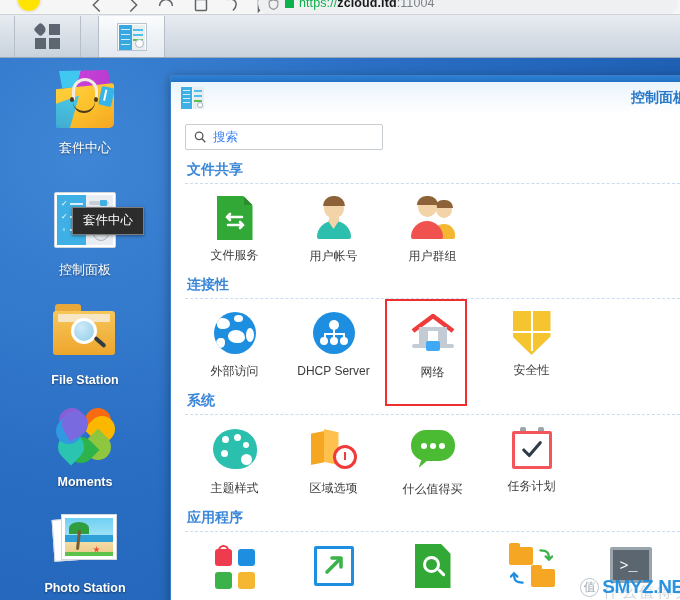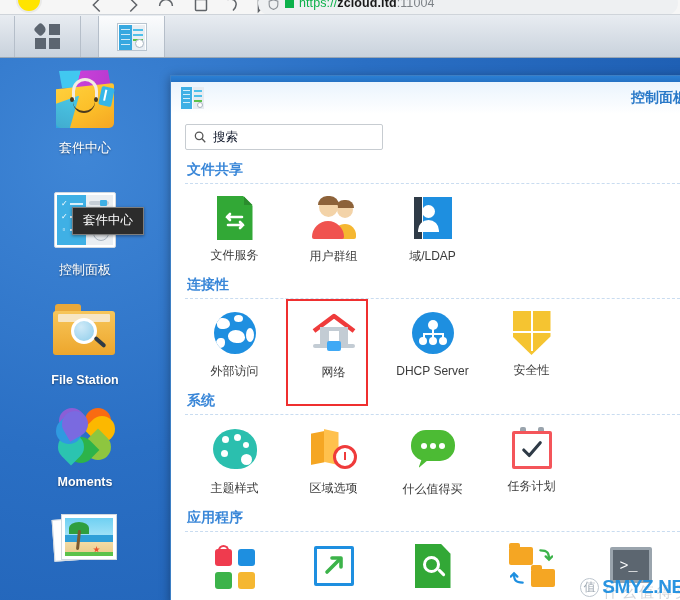--- a/index.html
+++ b/index.html
@@ -226,21 +226,21 @@
 
   .cp-body { padding: 9px 14px 0 14px; background:#fff; height: 491px; position: relative; }
 
   .searchbox {
     width: 198px; height: 26px;
     border: 1px solid #c7ccd1; border-radius: 2px;
     background: #fff;
     display: flex; align-items: center; gap: 6px; padding: 0 7px;
   }
   .search-ico { width: 14px; height: 14px; color: #555; flex: 0 0 auto; }
-  .search-ph { font-size: 12.5px; color: #0f172a; }
+  .search-ph { font-size: 12.5px; color: #3b82f6; }
 
   .section-title {
     font-size: 14px; color: #3a87d8; margin: 11px 0 0 2px;
     font-weight: bold;
   }
   .divider {
     margin-top: 4px;
     border-top: 1px dashed #c9dcf0;
     height: 0;
   }
@@ -615,20 +615,21 @@
           <span class="front">
             <span class="pic">
               <span class="palm-t"></span>
                 <span class="palm-s"></span>
               <span class="star"></span>
                 <span class="grass"></span>
             </span>
           </span>
         </div>
       </div>
+      <div class="desk-label">Photo Station</div>
     </div>
 
   </div>
 
   <div class="tooltip">套件中心</div>
 </div>
 
 <div class="cpwin">
   <div class="cp-titlebar"></div>
 
@@ -676,98 +677,99 @@
               <svg viewBox="0 0 24 24" fill="none" stroke="#fff" stroke-width="2.6" stroke-linecap="round">
                 <path d="M4 8 H19 M7 5 L4 8 L7 11"></path>
                   <path d="M20 16 H5 M17 13 L20 16 L17 19"></path>
               </svg>
             </span>
           </div>
         </div>
         <div class="cap">文件服务</div>
       </div>
 
+      <div class="cell">
+        <div class="ico">
+          <div class="ic-user" style="margin:2px auto 0;">
+            <span class="head"></span>
+              <span class="hair"></span>
+              <span class="neck"></span>
+            <span class="body"></span>
+              <span class="vee"></span>
+          </div>
+        </div>
+        <div class="cap">用户帐号</div>
+      </div>
 
       <div class="cell">
         <div class="ico">
           <div class="ic-group" style="margin:2px auto 0;">
             <span class="h2"></span>
               <span class="hh2"></span>
               <span class="b2"></span>
             <span class="h1"></span>
               <span class="hh1"></span>
               <span class="b1"></span>
           </div>
         </div>
         <div class="cap">用户群组</div>
       </div>
 
-      <div class="cell">
-        <div class="ico">
-          <div class="ic-ldap" style="margin:2px auto 0;">
-            <span class="spine"></span>
-              <span class="card"></span>
-            <span class="ph"></span>
-              <span class="pb"></span>
-          </div>
-        </div>
-        <div class="cap">域/LDAP</div>
-      </div>
 
     </div>
 
     <div class="section-title">连接性</div>
     <div class="divider"></div>
     <div class="grid">
 
 
       <div class="cell">
         <div class="ico">
           <div class="ic-globe" style="margin:2px auto 0;">
             <i class="c1"></i>
               <i class="c2"></i>
               <i class="c3"></i>
               <i class="c4"></i>
               <i class="c5"></i>
           </div>
         </div>
         <div class="cap">外部访问</div>
+      </div>
+
+      <div class="cell">
+        <div class="ico">
+          <div class="ic-dhcp" style="margin:2px auto 0;">
+            <span class="lnk l1"></span>
+              <span class="lnk l2"></span>
+              <span class="lnk l3"></span>
+              <span class="lnk l4"></span>
+            <span class="n top"></span>
+              <span class="n bl"></span>
+              <span class="n bm"></span>
+              <span class="n br"></span>
+          </div>
+        </div>
+        <div class="cap">DHCP Server</div>
       </div>
 
       <div class="cell highlight">
         <div class="ico">
           <div class="ic-net" style="margin:3px auto 0;">
             <span class="roof">
               <svg viewBox="0 0 46 20" fill="none" stroke="#ef3b3b" stroke-width="4.5" stroke-linejoin="round">
                 <path d="M3 18 L23 3 L43 18"></path>
               </svg>
             </span>
             <span class="house"></span>
               <span class="door"></span>
             <span class="bar"></span>
               <span class="plug"></span>
           </div>
         </div>
         <div class="cap">网络</div>
-      </div>
-
-      <div class="cell">
-        <div class="ico">
-          <div class="ic-dhcp" style="margin:2px auto 0;">
-            <span class="lnk l1"></span>
-              <span class="lnk l2"></span>
-              <span class="lnk l3"></span>
-              <span class="lnk l4"></span>
-            <span class="n top"></span>
-              <span class="n bl"></span>
-              <span class="n bm"></span>
-              <span class="n br"></span>
-          </div>
-        </div>
-        <div class="cap">DHCP Server</div>
       </div>
 
       <div class="cell">
         <div class="ico">
           <div class="ic-sec" style="margin:1px auto 0;">
             <span class="shield"></span>
               <span class="v"></span>
               <span class="h"></span>
           </div>
         </div>

